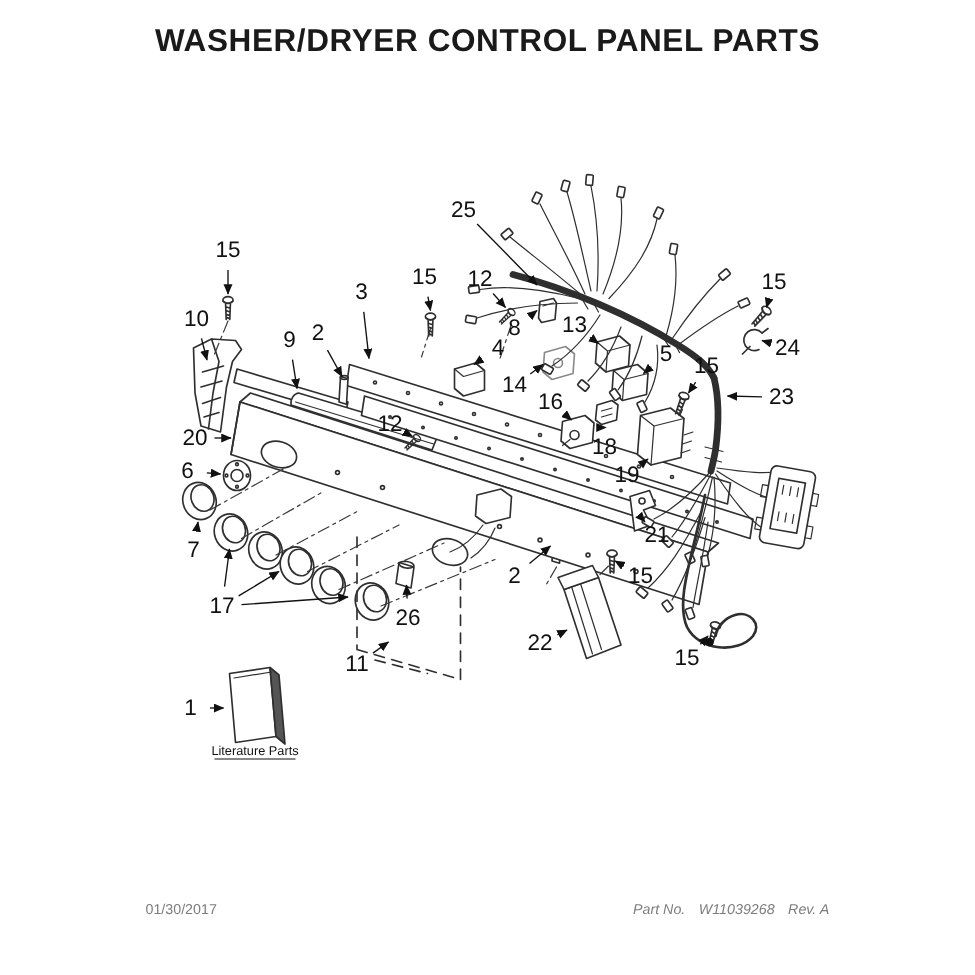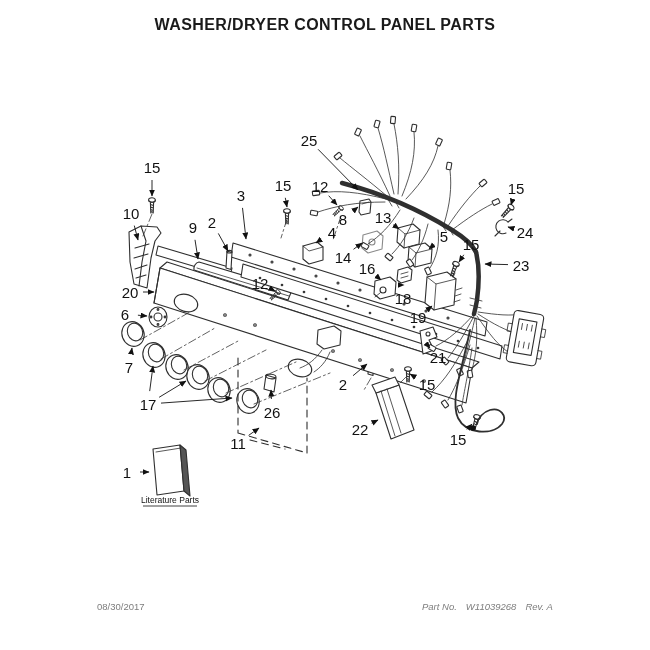--- a/index.html
+++ b/index.html
@@ -1,19 +1,19 @@
 <!DOCTYPE html>
 <html><head>
 <meta charset="utf-8">
 <style>
   html,body{margin:0;padding:0;background:#fff;}
   .page{position:relative;width:650px;height:650px;background:#ffffff;overflow:hidden;
         font-family:"Liberation Sans", sans-serif;}
   .title{position:absolute;top:16px;left:0;width:650px;text-align:center;
-         font-size:16px;font-weight:bold;color:#1a1a1a;letter-spacing:.4px;}
+         font-size:21px;font-weight:bold;color:#1a1a1a;letter-spacing:.4px;}
   .footer{position:absolute;top:601px;left:0;width:650px;font-size:9.5px;color:#7d7d7d;}
   .footer .date{position:absolute;left:97px;top:0;}
   .footer .partline{position:absolute;left:422px;top:0;white-space:nowrap;font-style:italic;}
   .footer .partline span{margin-right:9px;}
   svg{position:absolute;left:0;top:0;}
   .callout-num{font-family:"Liberation Sans", sans-serif;font-size:15px;fill:#111;
                text-anchor:middle;dominant-baseline:central;}
   .leader{stroke:#111;stroke-width:.9;fill:none;}
   .art{stroke:#2f2f2f;stroke-width:1.1;fill:none;stroke-linecap:round;stroke-linejoin:round;}
   .wfill{fill:#ffffff;}
@@ -393,19 +393,19 @@
         <line x1="371.6" y1="423.2" x2="378" y2="420" class="leader" marker-end="url(#arr)"></line>
         <text x="360" y="429" class="callout-num">22</text>
         <line x1="466.9" y1="429.5" x2="472" y2="424" class="leader" marker-end="url(#arr)"></line>
         <text x="458" y="439" class="callout-num">15</text>
         <line x1="140.0" y1="472.0" x2="149" y2="472" class="leader" marker-end="url(#arr)"></line>
         <text x="127" y="472" class="callout-num">1</text>
       </g>
   </svg>
 
   <div class="footer">
-    <div class="date">08/30/2017</div>
+    <div class="date">01/30/2017</div>
     <div class="partline">
       <span>Part No.</span><span>W11039268</span><span>Rev. A</span>
     </div>
   </div>
 
 </div>
 
 </body></html>

